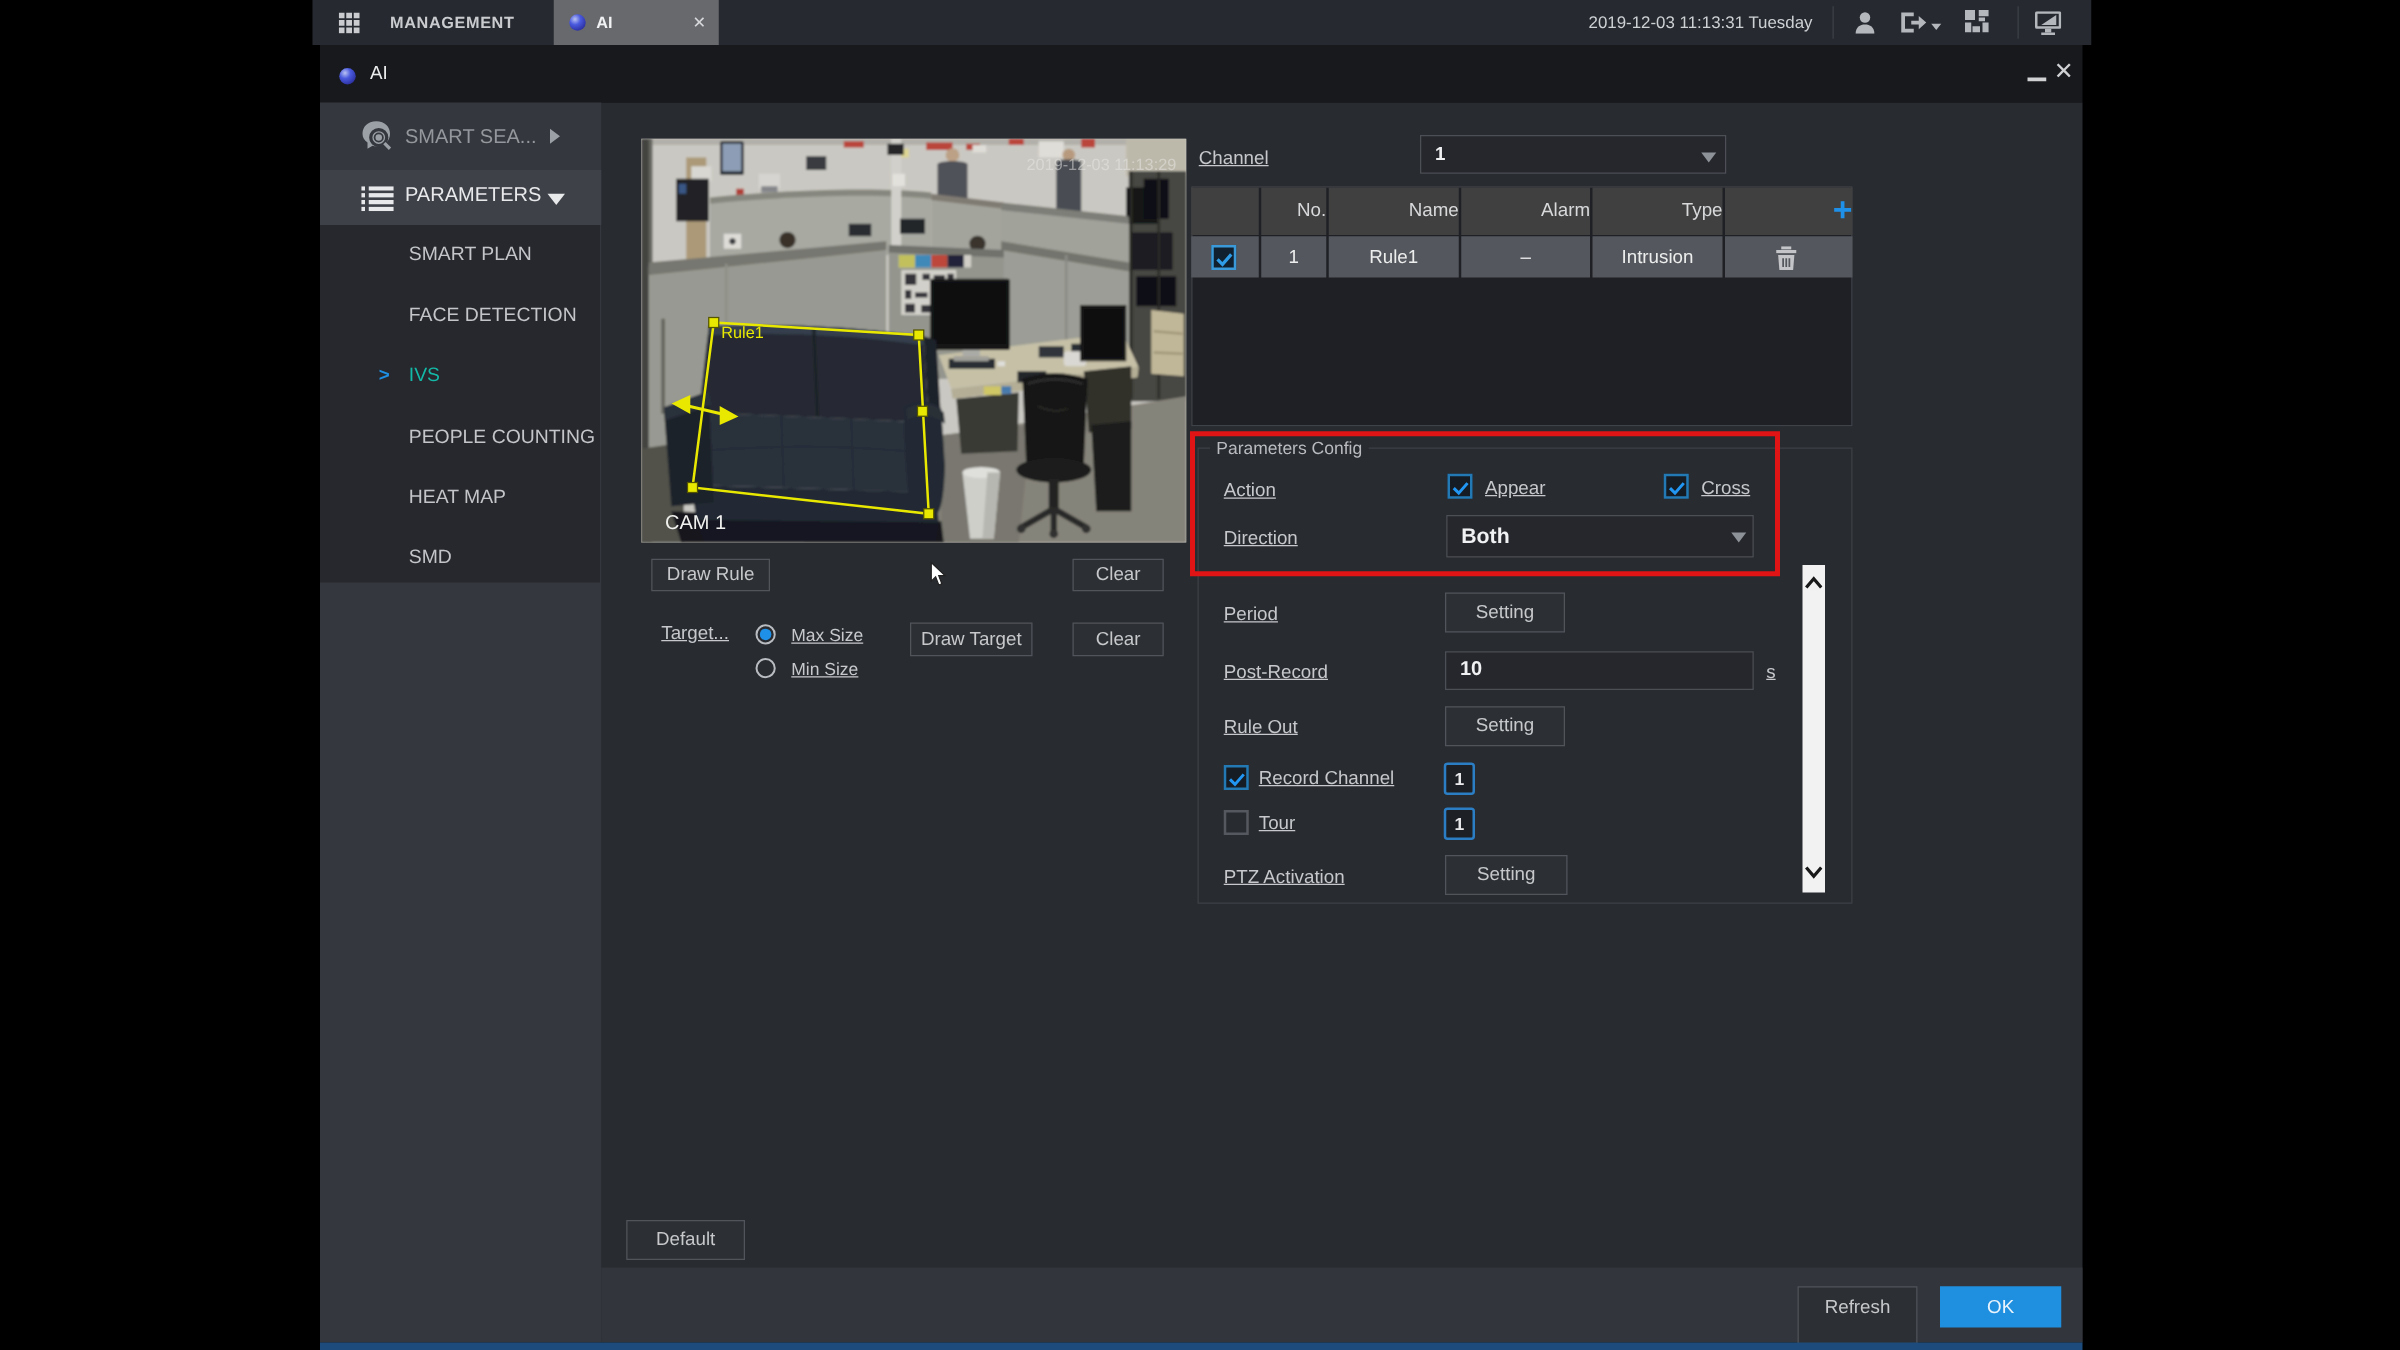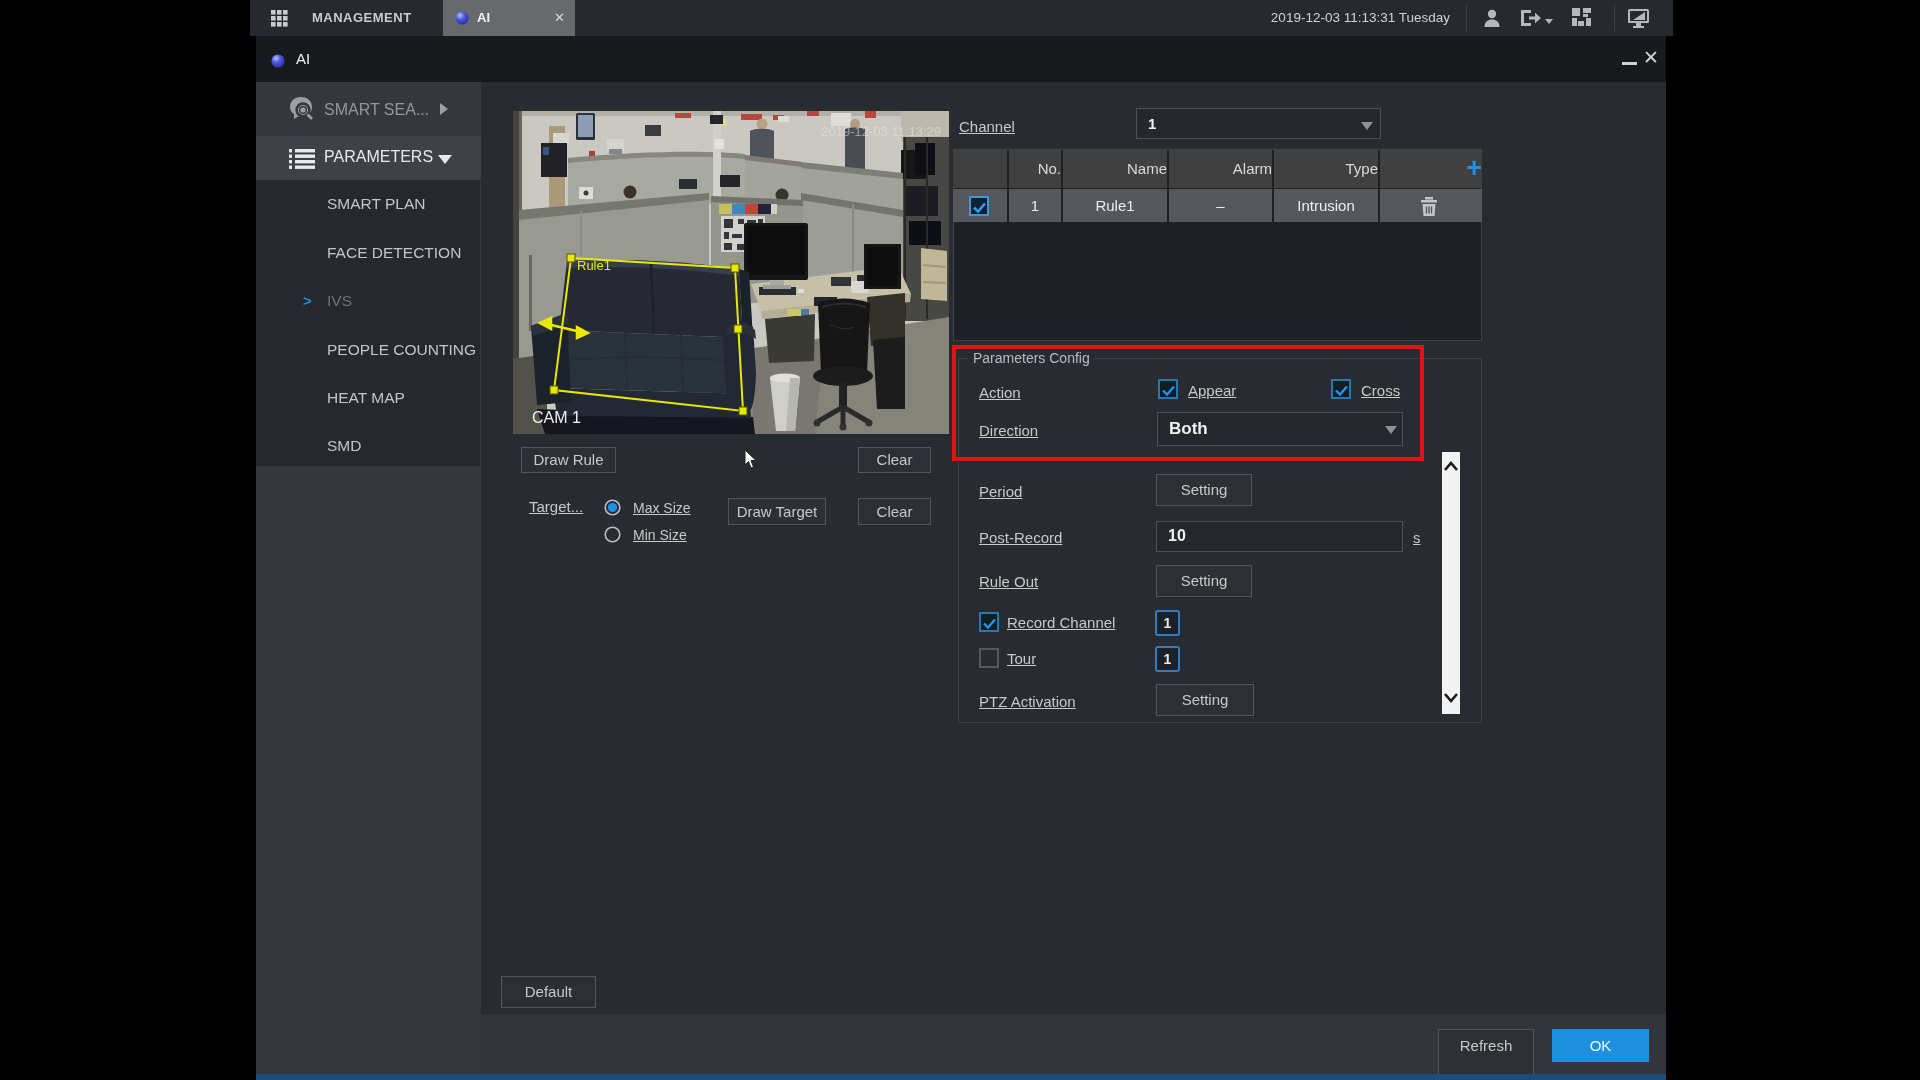--- a/index.html
+++ b/index.html
@@ -143,21 +143,21 @@
       <rect x="6" y="5.5" width="20" height="3.4"></rect>
       <rect x="0" y="11" width="3" height="3.4"></rect>
       <rect x="6" y="11" width="20" height="3.4"></rect>
       <rect x="0" y="16.5" width="3" height="3.4"></rect>
       <rect x="6" y="16.5" width="20" height="3.4"></rect>
     </g>
   </svg>
 <div class="subItem" style="top:195px">SMART PLAN</div>
 <div class="subItem" style="top:244px">FACE DETECTION</div>
 <div class="abs" style="left:303px;top:292px;color:#1e8fe4;font-size:15px;font-weight:bold">&gt;</div>
-<div class="subItem" style="top:292px;color:#737373">IVS</div>
+<div class="subItem" style="top:292px;color:#14b8a6">IVS</div>
 <div class="subItem" style="top:341px">PEOPLE COUNTING</div>
 <div class="subItem" style="top:389px">HEAT MAP</div>
 <div class="subItem" style="top:437px">SMD</div>
 
 <div class="abs" id="videoBox" style="left:513px;top:111px;width:436px;height:323px;background:#cfcdc5">
 <svg width="436" height="323" viewBox="0 0 436 323">
   <defs>
         <filter id="vblur" x="-2%" y="-2%" width="104%" height="104%">
           <feGaussianBlur stdDeviation="0.7"></feGaussianBlur>
         </filter>

